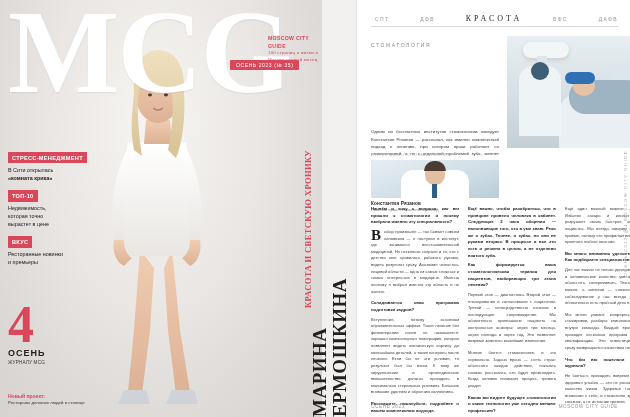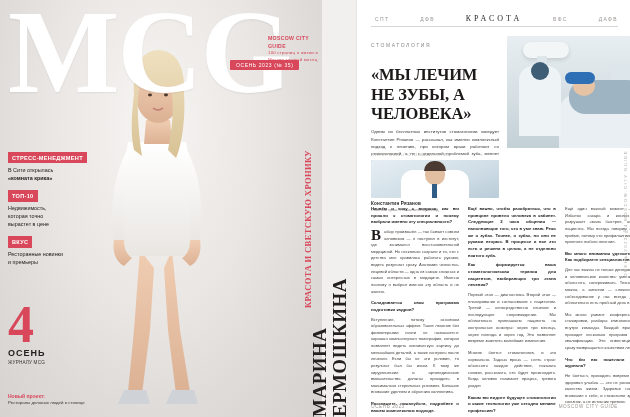--- a/index.html
+++ b/index.html
@@ -290,21 +290,20 @@
     <div class="run-head">
       <span>СПТ</span>
       <span>ДФВ</span>
       <span class="center">КРАСОТА</span>
       <span>ВФС</span>
       <span>ДАФВ</span>
     </div>
     <div class="rule"></div>
 
     <div class="kicker">СТОМАТОЛОГИЯ</div>
-    <h1 class="headline">«МЫ ЛЕЧИМ НЕ ЗУБЫ, А ЧЕЛОВЕКА»</h1>
     <p class="standfirst">Одним из бесплатных институтов стоматологии заведует Константин Рязанов — рассказал, как именно комплексный подход к лечению, при котором врачи работают со стоматологией, а не с отдельной проблемой зуба, меняет привычные знания пациентов о визите к врачу.</p>
 
     <div class="byline-tag">ИНТЕРВЬЮ / СТОМАТОЛОГИЯ</div>
     <div class="byline-wrap">
       <div class="byline-photo">
         <div class="bp-coat"></div>
         <div class="bp-face"></div>
         <div class="bp-hair"></div>
         <div class="bp-tie"></div>
       </div>

